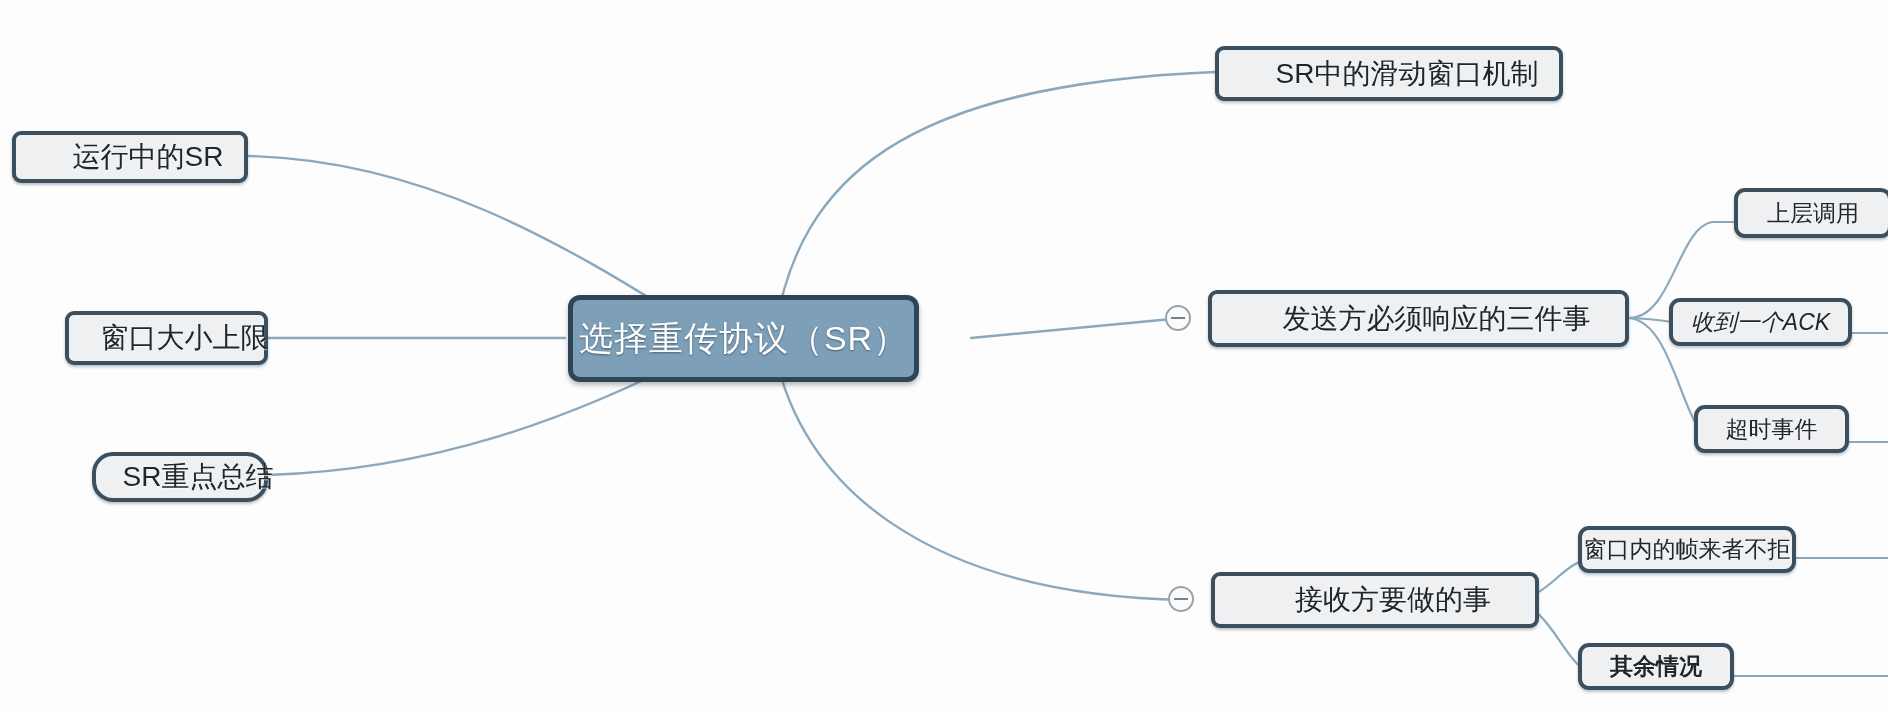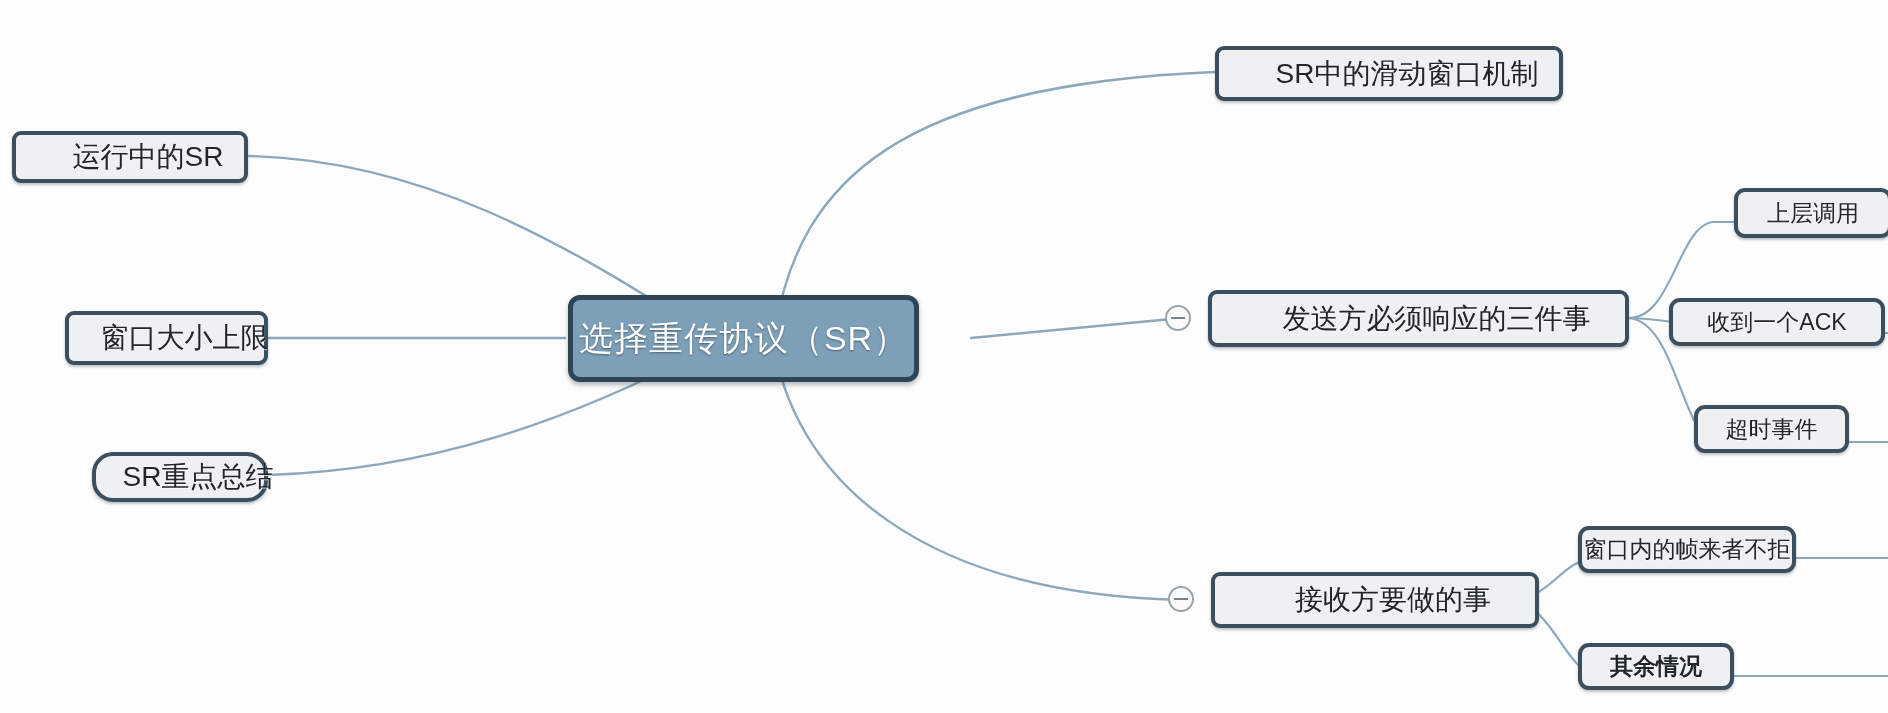--- a/index.html
+++ b/index.html
@@ -126,21 +126,21 @@
   <div class="toggle" style="left:1165px; top:305px;"></div>
 
   <div class="node lvl1" style="left:1208px; top:290px; width:421px; height:57px;">
     <span>发送方必须响应的三件事</span>
   </div>
 
   <div class="node lvl2" style="left:1694px; top:188px; width:158px; height:50px;margin-left:40px;">
     <span>上层调用</span>
   </div>
 
-  <div class="node lvl2" style="left:1669px; top:298px; width:216px; height:48px;">
+  <div class="node lvl2" style="left:1669px; top:298px; width:183px; height:48px;font-style:italic;">
     <span>收到一个ACK</span>
   </div>
 
   <div class="node lvl2" style="left:1694px; top:405px; width:155px; height:48px;">
     <span>超时事件</span>
   </div>
 
   <div class="toggle" style="left:1168px; top:586px;"></div>
 
   <div class="node lvl1" style="left:1211px; top:572px; width:328px; height:56px;">

